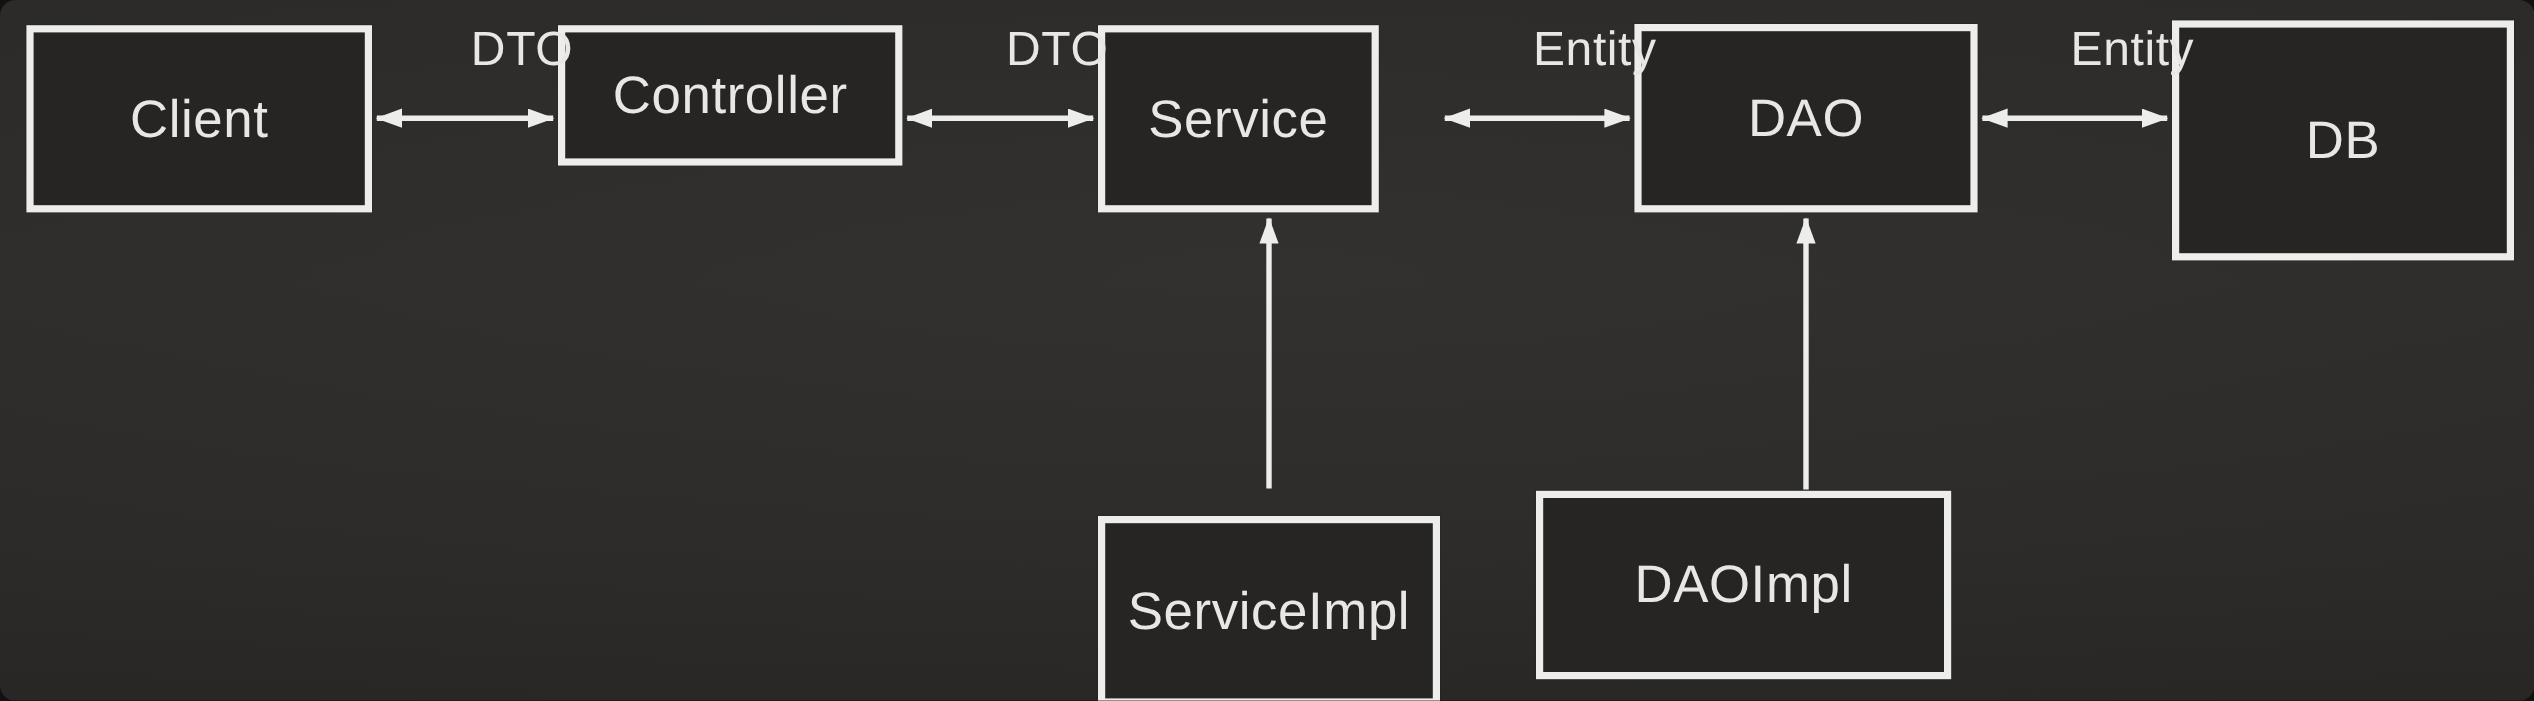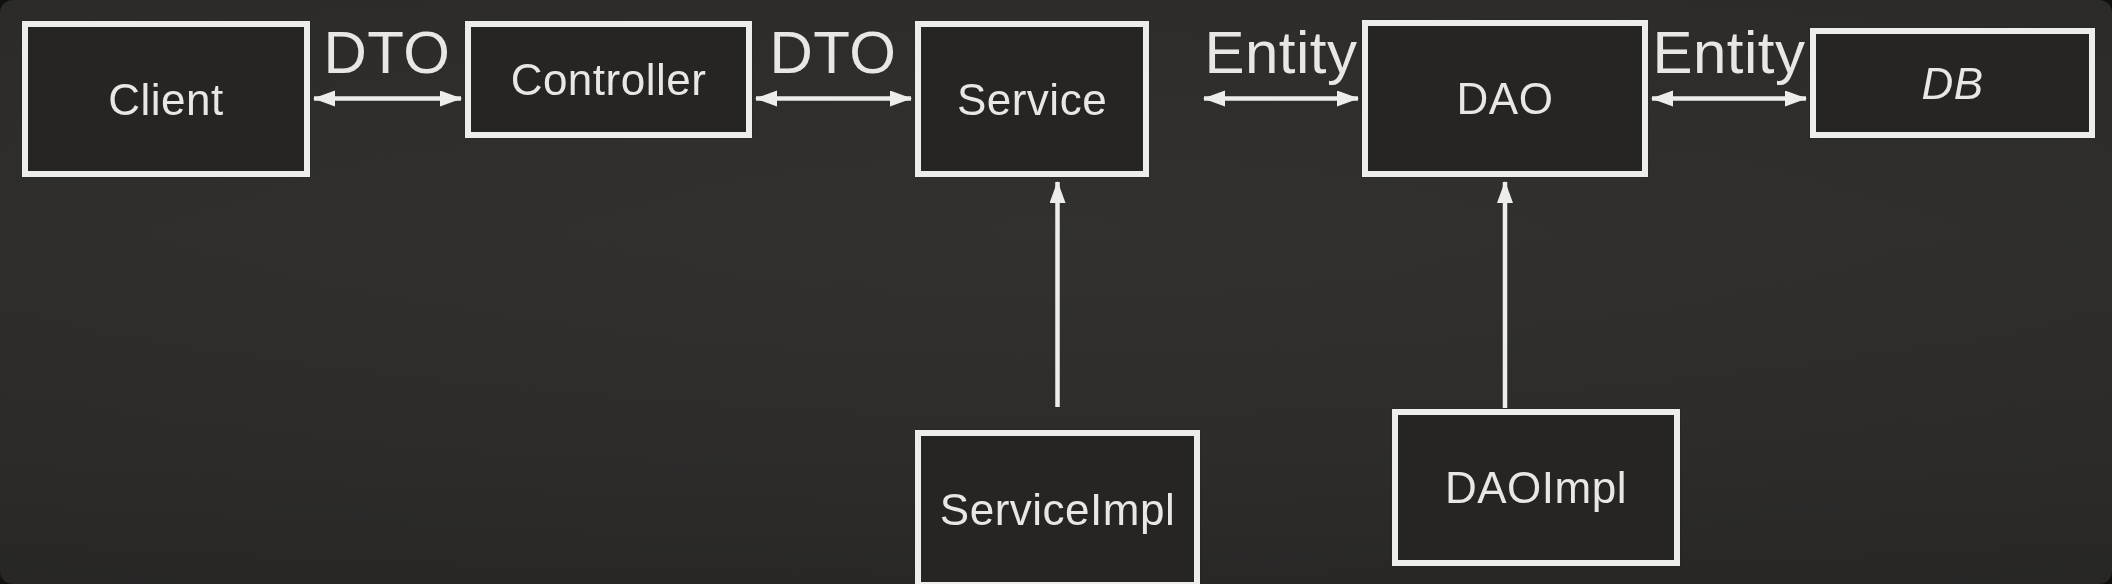--- a/index.html
+++ b/index.html
@@ -48,27 +48,28 @@
     align-items: center;
     justify-content: center;
     font-size: 44px;
     line-height: 55px;
     text-align: center;
     letter-spacing: 0.5px;
     box-shadow: 0 0 1px rgba(0,0,0,0.4);
   }
   .edge-label {
     position: absolute;
-    top: 30px;
+    top: 18px;
     transform: translateX(-50%);
     color: var(--text);
-    font-size: 60px;
+    font-size: 40px;
     line-height: 46px;
     white-space: nowrap;
     letter-spacing: 0.5px;
+    margin-left: 48px;
   }
 </style>
 </head>
 <body>
 
 <div class="stage">
 
   <svg class="edges" viewBox="0 0 2112 584" xmlns="http://www.w3.org/2000/svg" aria-hidden="true">
     <defs>
       <marker id="ah" markerUnits="userSpaceOnUse" markerWidth="24" markerHeight="18" refX="21" refY="8" orient="auto-start-reverse">
@@ -98,29 +99,29 @@
   </div>
 
   <div class="node" style="left:915px; top:21px; width:234px; height:156px;">
     <span>Service</span>
   </div>
 
   <div class="node" style="left:1362px; top:20px; width:286px; height:157px;">
     <span>DAO</span>
   </div>
 
-  <div class="node" style="left:1810px; top:28px; width:285px; height:110px;font-style:italic;">
+  <div class="node" style="left:1810px; top:17px; width:285px; height:200px;">
     <span>DB</span>
   </div>
 
   <div class="node" style="left:915px; top:430px; width:285px; height:158px;">
     <span>ServiceImpl</span>
   </div>
 
-  <div class="node" style="left:1392px; top:409px; width:288px; height:157px;text-align:center;">
+  <div class="node" style="left:1280px; top:409px; width:346px; height:157px;text-align:center;">
     <span>DAOImpl</span>
   </div>
 
   <div class="edge-label" style="left:387px;">DTO</div>
 
   <div class="edge-label" style="left:833px;">DTO</div>
 
   <div class="edge-label" style="left:1281px;">Entity</div>
 
   <div class="edge-label" style="left:1729px;">Entity</div>

